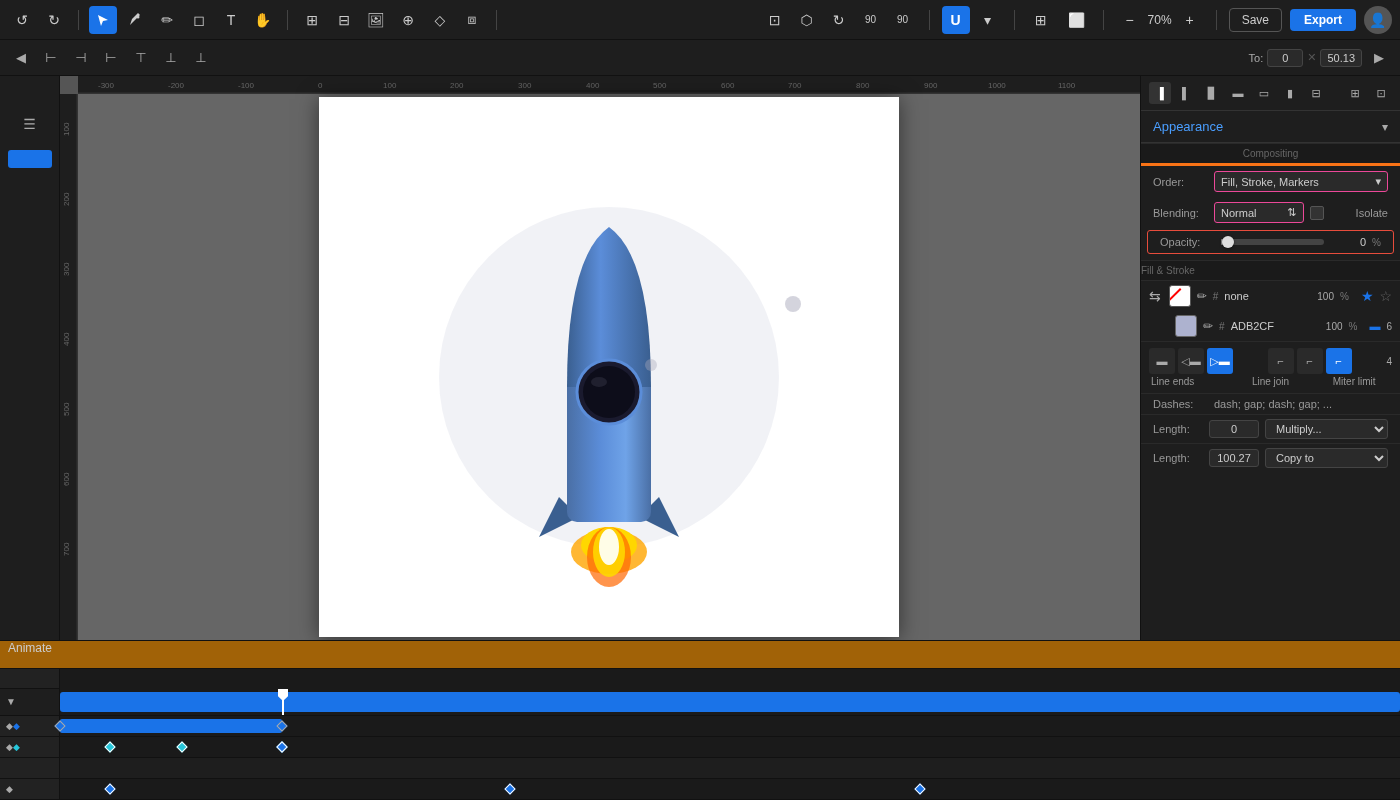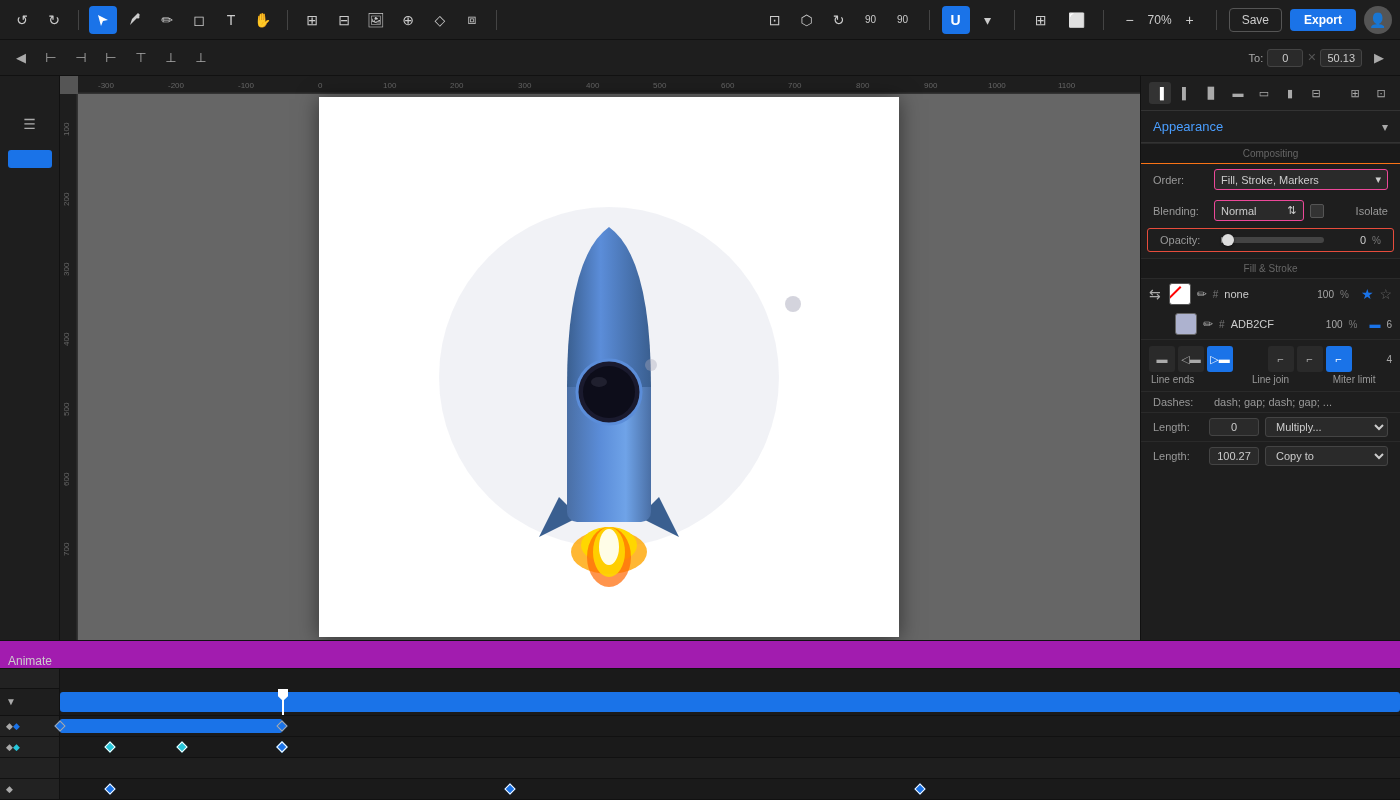--- a/index.html
+++ b/index.html
@@ -161,21 +161,21 @@
     .appearance-header {
       display: flex; align-items: center; justify-content: space-between;
       padding: 8px 12px;
       border-bottom: 1px solid #333;
     }
     .appearance-title { color: #4a9eff; font-size: 13px; font-weight: 500; }
     .appearance-arrow { color: #aaa; font-size: 12px; cursor: pointer; }
 
     .section-divider {
       text-align: center; color: #666; font-size: 10px;
-      padding: 4px 0; border-top: 1px solid #2a2a2a; border-bottom: 1px solid #f97316;
+      padding: 4px 0; border-top: 1px solid #2a2a2a; border-bottom: 3px solid #f97316;
       background: #1a1a1a;
     }
 
     .panel-row {
       display: flex; align-items: center;
       padding: 5px 12px; gap: 6px;
     }
     .panel-label { color: #999; font-size: 11px; min-width: 55px; }
     .panel-select {
       flex: 1; background: #2a2a2a; border: 1px solid #ec4899; border-radius: 3px;
@@ -208,21 +208,21 @@
       position: absolute; top: -3px; left: 1%;
       box-shadow: 0 1px 3px rgba(0,0,0,0.5);
     }
     .opacity-input {
       width: 36px; background: transparent; border: none;
       color: #ccc; font-size: 11px; text-align: right;
     }
     .opacity-pct { color: #777; font-size: 10px; }
 
     .fill-stroke-header {
-      text-align: center; color: #666; font-size: 10px;
+      text-align: left; color: #666; font-size: 10px;
       padding: 4px 0; border-top: 1px solid #2a2a2a; border-bottom: 1px solid #2a2a2a;
       background: #1a1a1a;
     }
 
     .fill-row {
       display: flex; align-items: center;
       padding: 4px 8px; gap: 6px;
     }
     .color-swatch {
       width: 22px; height: 22px; border-radius: 3px; border: 1px solid #555;
@@ -296,22 +296,22 @@
     .timeline {
       height: 160px;
       background: #1a1a1a;
       border-top: 1px solid #111;
       flex-shrink: 0;
       display: flex;
       flex-direction: column;
     }
     .timeline-header {
       height: 28px;
-      background: #a21caf;
-      display: flex; align-items: flex-end;
+      background: #a16207;
+      display: flex; align-items: flex-start;
       padding: 0 8px;
       border-bottom: 1px solid #111;
     }
     .animate-label { color: #ccc; font-size: 12px; font-weight: 500; }
     .timeline-ruler {
       height: 16px; background: #1e1e1e;
       position: relative;
       border-bottom: 1px solid #111;
       margin-left: 60px;
     }

